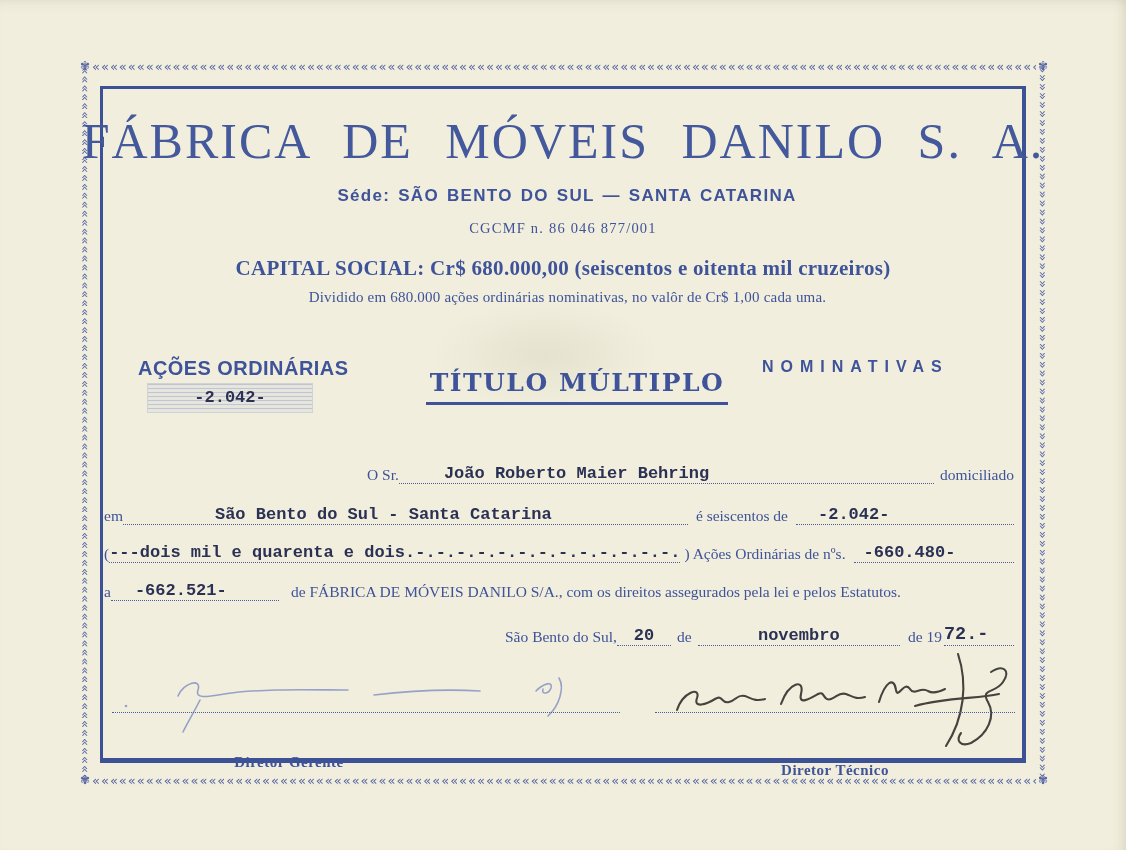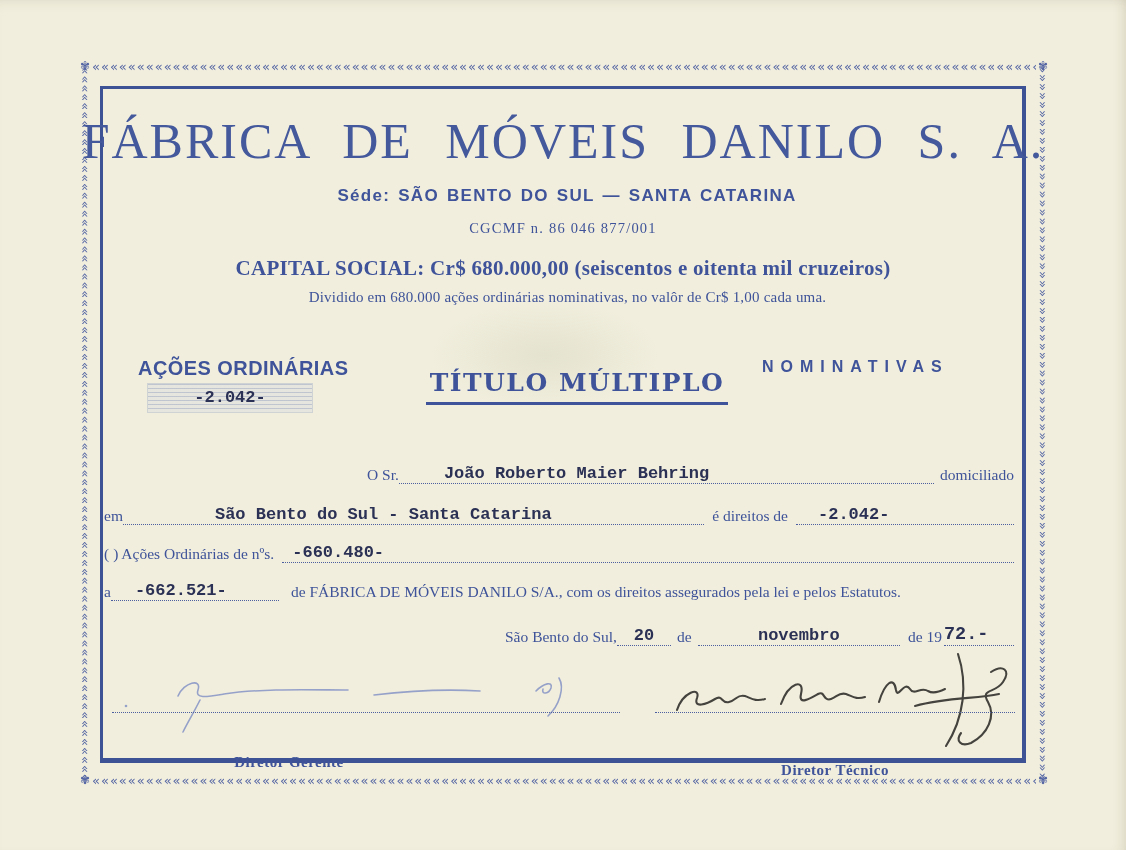--- a/index.html
+++ b/index.html
@@ -105,28 +105,31 @@
       <span class="typed" style="padding-left:45px">João Roberto Maier Behring</span>
     </span>
     <span class="printed" style="padding-left:6px">domiciliado</span>
   </div>
 
   <div class="row row2">
     <span class="printed">em</span>
     <span class="dotseg grow">
       <span class="typed" style="padding-left:92px">São Bento do Sul - Santa Catarina</span>
     </span>
-    <span class="printed" style="padding:0 8px 2px 8px">é direitos de</span>
+    <span class="printed" style="padding:0 8px 2px 8px">é seiscentos de</span>
     <span class="dotseg" style="width:218px">
       <span class="typed" style="padding-left:22px">-2.042-</span>
     </span>
   </div>
 
   <div class="row row3">
     <span class="printed">(</span>
+    <span class="dotseg">
+      <span class="typed">---dois mil e quarenta e dois.-.-.-.-.-.-.-.-.-.-.-.-.-.</span>
+    </span>
     <span class="printed" style="padding:0 8px 2px 4px">) Ações Ordinárias de nºs.</span>
     <span class="dotseg grow">
       <span class="typed" style="padding-left:10px">-660.480-</span>
     </span>
   </div>
 
   <div class="row row4">
     <span class="printed">a</span>
     <span class="dotseg" style="width:168px">
       <span class="typed" style="padding-left:24px">-662.521-</span>

